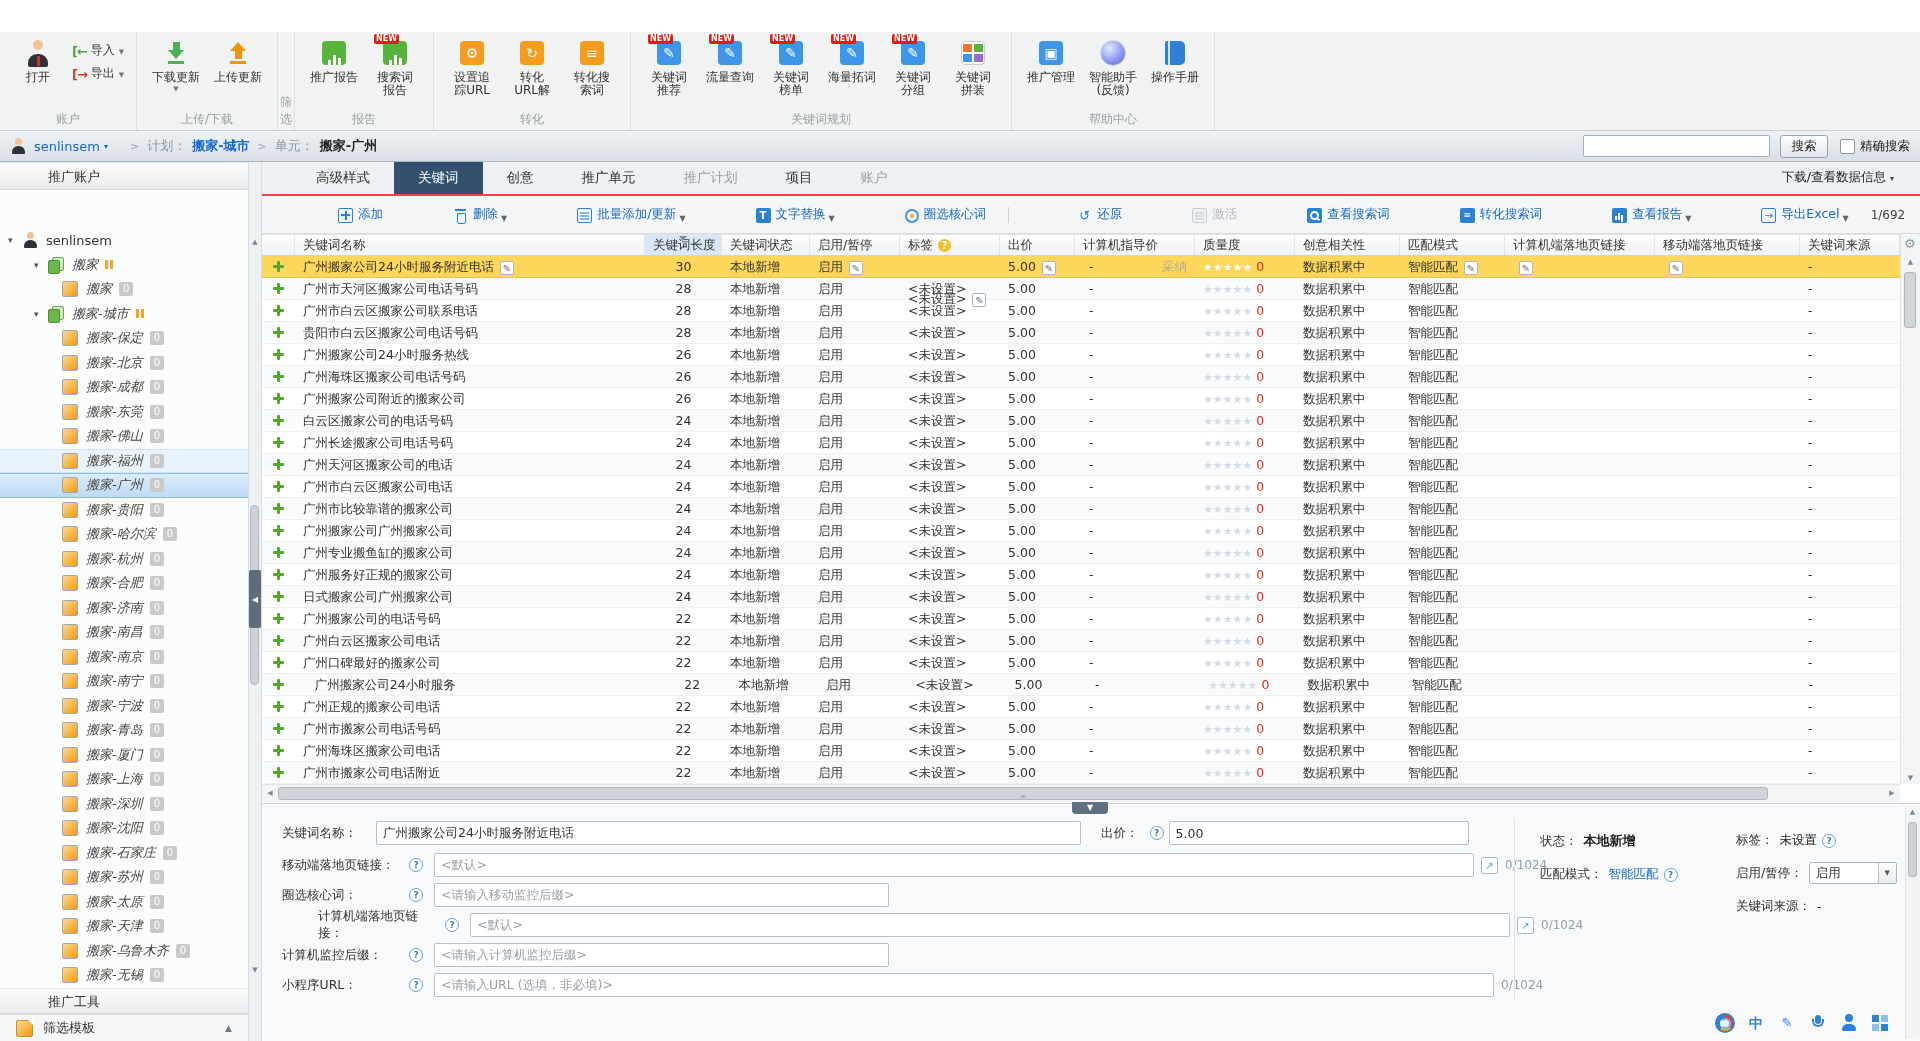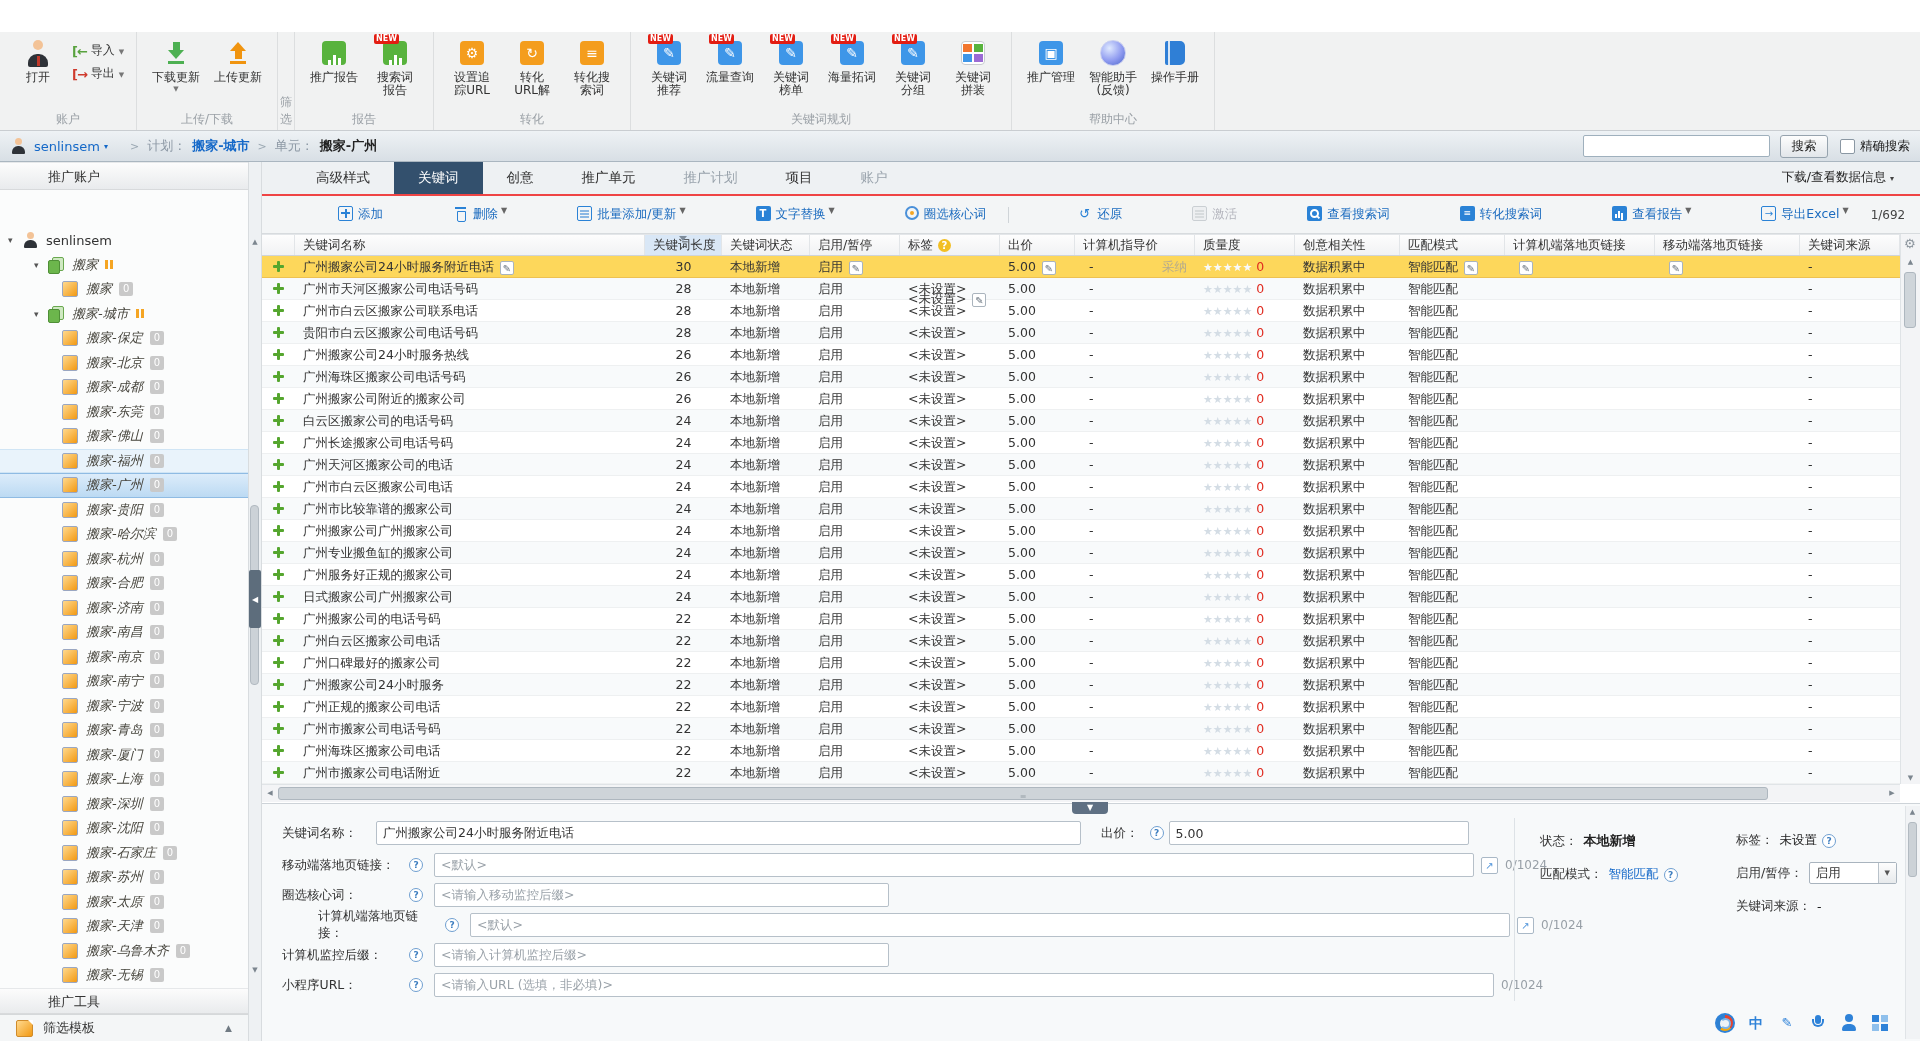--- a/index.html
+++ b/index.html
@@ -119,21 +119,21 @@
   .sp-handle{position:absolute;top:408px;left:0;width:12px;height:58px;background:#5d6d7c;color:#fff;font-size:8px;display:flex;align-items:center;justify-content:center;border-radius:2px;}
 
   
   .main{position:absolute;left:262px;top:162px;width:1658px;height:879px;background:#fff;}
   .tabbar{position:absolute;top:0;left:0;right:0;height:34px;background:#eef1f3;border-bottom:2px solid #ef4444;box-sizing:border-box;display:flex;padding-left:30px;}
   .tab{padding:0 24px;line-height:30px;font-size:13.5px;color:#333;white-space:nowrap;}
   .tab.muted{color:#98a2ab;}
   .tab.active{background:#33506d;color:#fff;}
   .datainfo{position:absolute;right:26px;top:7px;font-size:12.5px;color:#222;}
   .actionbar{position:absolute;top:34px;left:0;right:0;height:38px;background:#f3f5f6;border-bottom:1px solid #d7dbde;display:flex;align-items:center;padding-left:28px;box-sizing:border-box;}
-  .abtn{display:inline-flex;align-items:flex-start;margin-right:22px;font-size:12.5px;color:#1b6bbf;white-space:nowrap;padding-left:48px;}
+  .abtn{display:inline-flex;align-items:flex-end;margin-right:22px;font-size:12.5px;color:#1b6bbf;white-space:nowrap;padding-left:48px;}
   .abtn .albl{margin-left:5px;}
   .abtn.disabled{opacity:.45;color:#667;}
   .asep{width:1px;height:16px;background:#cfd4d8;margin-right:20px;}
   .aarr{font-size:8px;color:#666;margin-left:3px;}
   .pageind{margin-left:auto;margin-right:30px;font-size:12px;color:#444;}
   .ai{position:relative;width:15px;height:15px;display:inline-block;box-sizing:border-box;flex:none;}
   .ai-add{border:1px solid #2a82d6;border-radius:2px;}
   .ai-add::before{content:"";position:absolute;left:6px;top:2px;width:2px;height:9px;background:#2a82d6;}
   .ai-add::after{content:"";position:absolute;left:2px;top:5px;width:9px;height:2px;background:#2a82d6;}
   .ai-trash::before{content:"";position:absolute;top:1px;left:2px;width:11px;height:2px;background:#2a82d6;}
@@ -1054,21 +1054,21 @@
           </div>
           <div class="gcell " style="width: 100px;"><span class="stars">★★★★★</span><span class="qnum">0</span></div>
           <div class="gcell " style="width: 105px;">数据积累中</div>
           <div class="gcell " style="width: 105px;">智能匹配</div>
           <div class="gcell " style="width: 150px;"></div>
           <div class="gcell " style="width: 145px;"></div>
           <div class="gcell " style="width: 100px;">-</div>
         </div>
         <div class="grow alt">
           <div class="gcell ctr" style="width: 33px;"><span class="plusic"></span></div>
-          <div class="gcell " style="width: 350px;">广州搬家公司24小时服务</div>
+          <div class="gcell " style="width: 350px; margin-left: 12px;">广州搬家公司24小时服务</div>
           <div class="gcell ctr" style="width: 77px;">22</div>
           <div class="gcell " style="width: 88px;">本地新增</div>
           <div class="gcell " style="width: 90px;">启用</div>
           <div class="gcell " style="width: 100px;">&lt;未设置&gt;</div>
           <div class="gcell " style="width: 75px;">5.00</div>
           <div class="gcell flexc" style="width: 120px;">
             <span class="gdash">-</span>
           </div>
           <div class="gcell " style="width: 100px;"><span class="stars">★★★★★</span><span class="qnum">0</span></div>
           <div class="gcell " style="width: 105px;">数据积累中</div>

